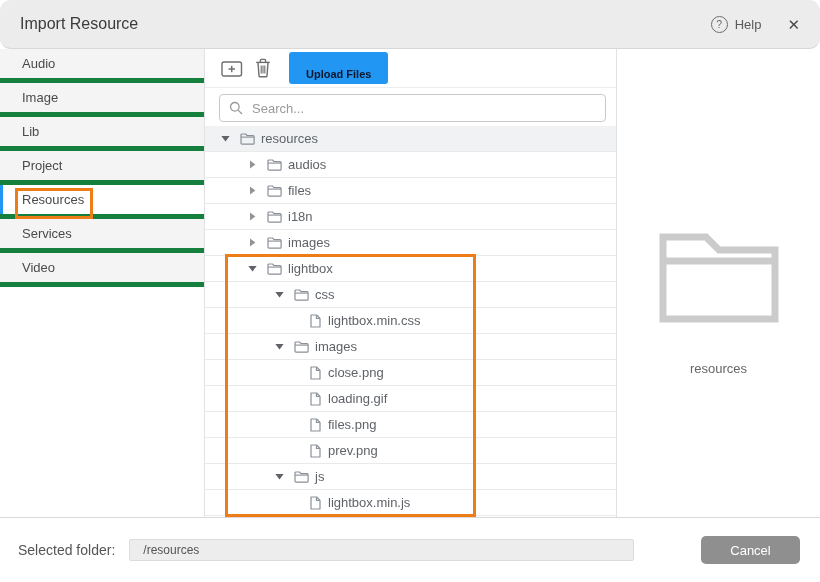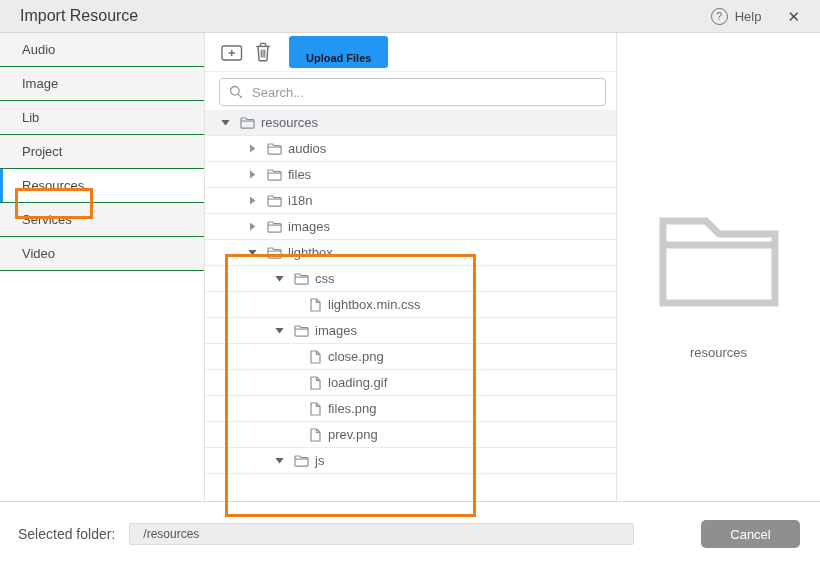--- a/index.html
+++ b/index.html
@@ -1,31 +1,31 @@
 <!DOCTYPE html>
 <html style="--accent: #2196f3; --annot: #ee7d18; --cancel: #8f8f8f;"><head>
 <meta charset="utf-8">
 <style>
   html,body{margin:0;padding:0;}
   body{font-family:"Liberation Sans",sans-serif;background:#fff;}
   .app{position:relative;width:820px;height:582px;background:#fff;overflow:hidden;}
 
   
-  .hdr{height:33px;box-sizing:border-box;background:#ececec;border-bottom:1px solid #d8d8d8;
-       display:flex;align-items:center;padding:0 20px;}
+  .hdr{height:49px;box-sizing:border-box;background:#ececec;border-bottom:1px solid #d8d8d8;
+       display:flex;align-items:center;padding:0 20px;border-radius:11px;}
   .hdr-title{flex:1;font-size:16px;font-weight:500;color:#3b3b3b;}
   .help{display:flex;align-items:center;gap:7px;font-size:13px;color:#5a5a5a;cursor:pointer;}
   .q-circle{width:15px;height:15px;border:1.4px solid #6c6c6c;border-radius:50%;font-size:10.5px;
        display:flex;align-items:center;justify-content:center;color:#6c6c6c;}
   .close-x{margin-left:26px;font-size:15px;color:#4a4a4a;cursor:pointer;line-height:1;}
 
   
   .bdy{display:flex;height:468px;}
   .sidebar{width:205px;box-sizing:border-box;border-right:1px solid #e2e2e2;background:#fff;}
-  .side-item{height:34px;box-sizing:border-box;background:#f4f4f5;border-bottom:1px solid #15803d;
+  .side-item{height:34px;box-sizing:border-box;background:#f4f4f5;border-bottom:5px solid #15803d;
        display:flex;align-items:center;padding-left:22px;font-size:13px;color:#4a4a4a;
        position:relative;cursor:pointer;}
   .side-item.selected{background:#fff;}
   .side-item.selected::before{content:"";position:absolute;left:0;top:0;bottom:0;width:3px;
        background:var(--accent);}
 
   .main{flex:1;display:flex;min-width:0;}
   .tree-panel{width:412px;box-sizing:border-box;border-right:1px solid #e2e2e2;
        display:flex;flex-direction:column;}
   .toolbar{height:39px;box-sizing:border-box;border-bottom:1px solid #ededed;
@@ -305,20 +305,29 @@
                 </svg>
               </span>
               <span class="node-icon">
                 <svg width="15" height="12" viewBox="0 0 15 12">
                   <path d="M1 10.2 V2 a1 1 0 0 1 1-1 h3.6 l1.5 1.7 h6 a1 1 0 0 1 1 1 v6.5 a1 1 0 0 1-1 1 H2 a1 1 0 0 1-1-1 z" fill="none" stroke="#8a9097" stroke-width="1.2"></path>
                   <path d="M1 4.1 h13" stroke="#8a9097" stroke-width="1.1"></path>
                 </svg>
               </span>
               <span class="node-label">js</span>
             </div>
+            <div class="tree-row" style="padding-left: 97px;">
+              <span class="node-icon file">
+                <svg width="11" height="14" viewBox="0 0 11 14">
+                  <path d="M1 1 h5.6 L10 4.4 V13 H1 z" fill="none" stroke="#8a9097" stroke-width="1.2" stroke-linejoin="round"></path>
+                  <path d="M6.4 1.2 v3.2 h3.4" fill="none" stroke="#8a9097" stroke-width="1.1"></path>
+                </svg>
+              </span>
+              <span class="node-label">lightbox.min.js</span>
+            </div>
           </div>
       </div>
 
       <div class="preview">
         <div class="big-folder">
           <svg width="120" height="90" viewBox="0 0 120 90">
             <path d="M4 86 V4 h43 l13 13 h56 V86 z" fill="none" stroke="#cbcbcb" stroke-width="7"></path>
             <path d="M4 28 h112" stroke="#cbcbcb" stroke-width="7"></path>
           </svg>
         </div>

